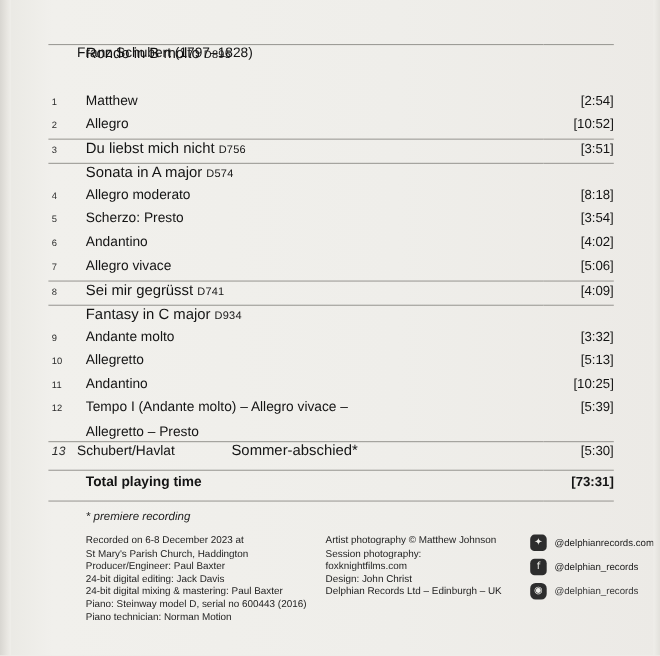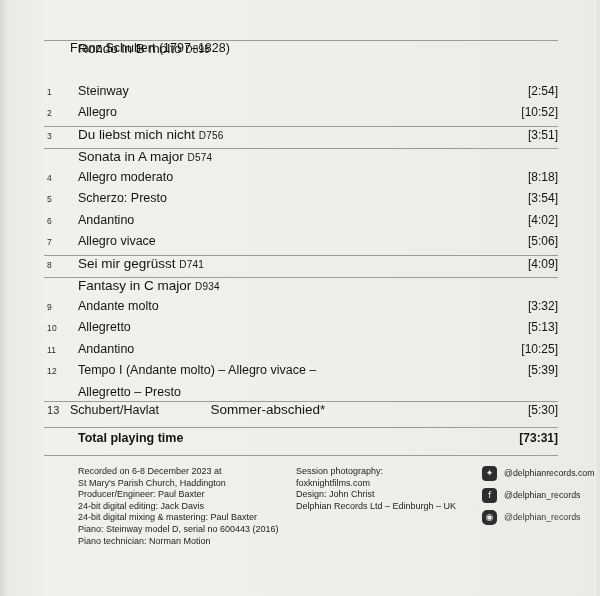--- a/index.html
+++ b/index.html
@@ -41,20 +41,21 @@
     height: 21.5px;
   }
   .num {
     font-size: 8.5px;
     color: #2a2a2a;
     padding-left: 3px !important;
     letter-spacing: 0.2px;
   }
   .num.big {
     font-size: 11px;
+    font-style: italic;
   }
   .title {
     font-size: 12.5px;
     color: #141414;
     white-space: nowrap;
   }
   .title.work {
     font-size: 13.5px;
   }
   .title .cat {
@@ -189,21 +190,21 @@
         <td class="num"></td>
         <td class="title work indent-title">
           <span>Rondo in B molto</span>
           <span class="cat">D895</span>
         </td>
         <td class="dur"></td>
       </tr>
 
       <tr class="row">
         <td class="num">1</td>
-        <td class="title indent-title">Steinway</td>
+        <td class="title indent-title">Matthew</td>
         <td class="dur">[2:54]</td>
       </tr>
       <tr class="row">
         <td class="num">2</td>
         <td class="title indent-title">Allegro</td>
         <td class="dur">[10:52]</td>
       </tr>
 
       <tr class="row rule">
         <td class="num">3</td>
@@ -299,32 +300,34 @@
         <td class="num"></td>
         <td class="title indent-title">Total playing time</td>
         <td class="dur">[73:31]</td>
       </tr>
       <tr>
         <td class="rule" style="border-top:1px solid #9d9c97;" colspan="3"></td>
       </tr>
     </tbody>
   </table>
 
+  <div class="premiere">* premiere recording</div>
 
   <div class="credits">
     <div class="credits-col c1">
       <div>Recorded on 6-8 December 2023 at</div>
       <div>St Mary's Parish Church, Haddington</div>
       <div>Producer/Engineer: Paul Baxter</div>
       <div>24-bit digital editing: Jack Davis</div>
       <div>24-bit digital mixing &amp; mastering: Paul Baxter</div>
       <div>Piano: Steinway model D, serial no 600443 (2016)</div>
       <div>Piano technician: Norman Motion</div>
     </div>
     <div class="credits-col c2">
+      <div>Artist photography © Matthew Johnson</div>
       <div>Session photography:</div>
       <div>foxknightfilms.com</div>
       <div>Design: John Christ</div>
       <div>Delphian Records Ltd – Edinburgh – UK</div>
     </div>
     <div class="credits-col c3">
       <div class="social-row">
         <span class="social-icon">✦</span>
         <span class="social-text">@delphianrecords.com</span>
       </div>

